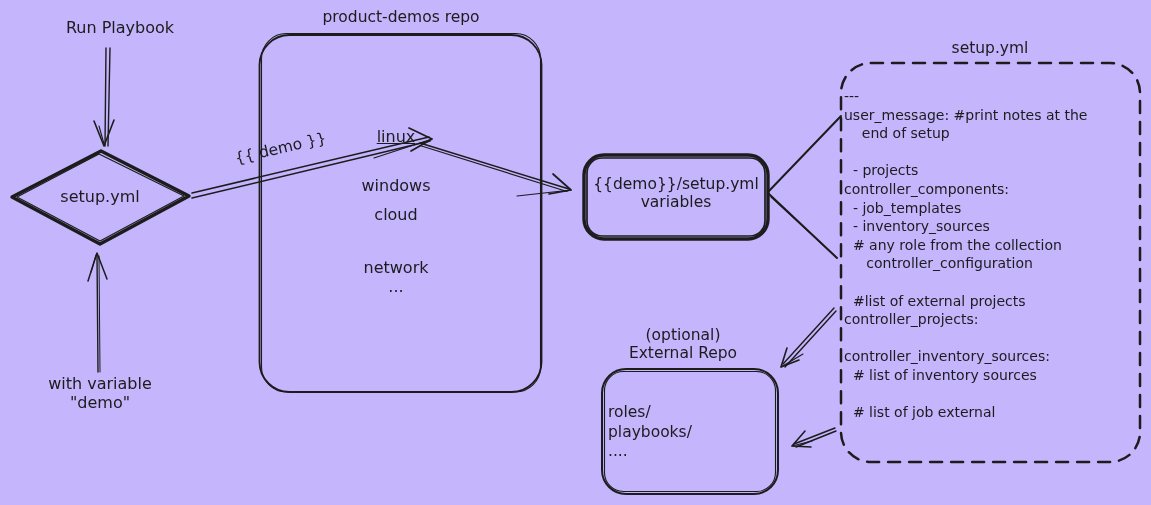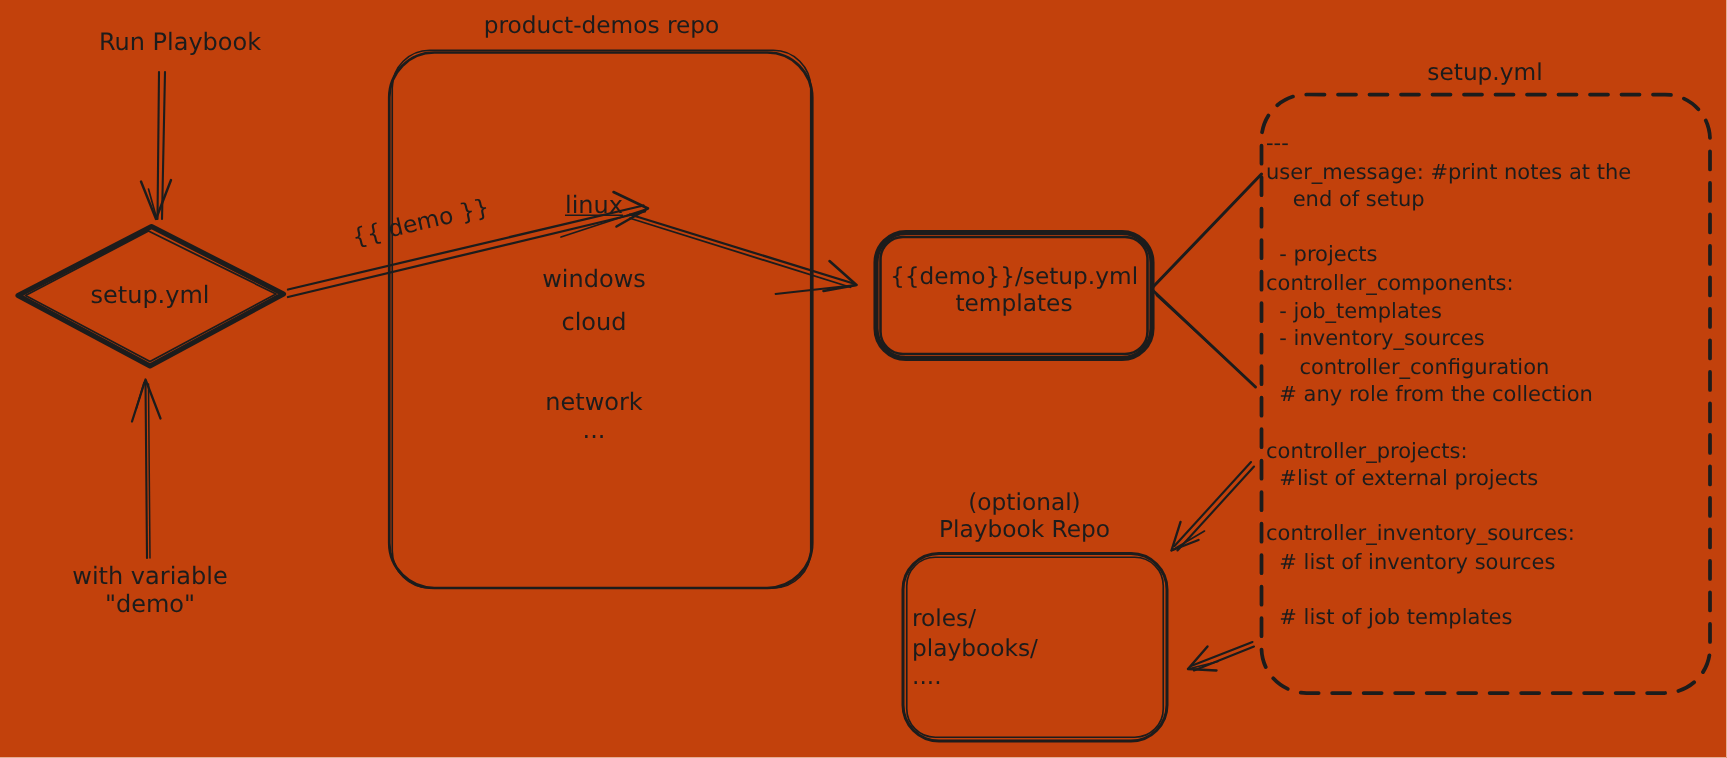--- a/index.html
+++ b/index.html
@@ -1,17 +1,17 @@
 <!DOCTYPE html>
 <html><head>
 <meta charset="utf-8">
 <style>
   html,body{margin:0;padding:0;background:#ffffff;}
   .stage{
-    position:relative;width:1151px;height:505px;background:#c2410c;
+    position:relative;width:1151px;height:505px;background:#c4b5fd;
     font-family:"DejaVu Sans",sans-serif;color:#1c1c1c;overflow:hidden;
   }
   svg.diagram{position:absolute;left:0;top:0;width:1151px;height:505px;}
   .t{position:absolute;color:#1c1c1c;line-height:1.18;}
   .ctr{text-align:center;}
   .lbl{font-size:16px;}
   .sm{font-size:15.5px;}
   .yaml{font-size:14px;}
   .yaml-line{white-space:pre;height:18.6px;font-size:14px;}
   .rot{transform:rotate(-13deg);transform-origin:left top;}
@@ -111,49 +111,49 @@
   <div class="t sm ctr" style="left:316px;top:8px;width:170px;">product-demos repo</div>
 
   <div class="t lbl ctr" style="left:336px;top:128px;width:120px;text-decoration:underline;">linux</div>
   <div class="t lbl ctr" style="left:336px;top:177px;width:120px;">windows</div>
   <div class="t lbl ctr" style="left:336px;top:206px;width:120px;">cloud</div>
   <div class="t lbl ctr" style="left:336px;top:227px;width:120px;margin-top:32px;">network</div>
   <div class="t lbl ctr" style="left:336px;top:278px;width:120px;">...</div>
 
   <div class="t sm ctr" style="left:592px;top:175px;width:168px;">
     <div>{{demo}}/setup.yml</div>
-    <div>templates</div>
+    <div>variables</div>
   </div>
 
   <div class="t sm ctr" style="left:938px;top:39px;width:104px;">setup.yml</div>
 
   <div class="t yaml" style="left:844px;top:88px;width:292px;">
     <div class="yaml-line">---</div>
     <div class="yaml-line">user_message: #print notes at the</div>
     <div class="yaml-line">    end of setup</div>
     <div class="yaml-line"></div>
     <div class="yaml-line">  - projects</div>
     <div class="yaml-line">controller_components:</div>
     <div class="yaml-line">  - job_templates</div>
     <div class="yaml-line">  - inventory_sources</div>
+    <div class="yaml-line">  # any role from the collection</div>
     <div class="yaml-line">     controller_configuration</div>
-    <div class="yaml-line">  # any role from the collection</div>
     <div class="yaml-line"></div>
+    <div class="yaml-line">  #list of external projects</div>
     <div class="yaml-line">controller_projects:</div>
-    <div class="yaml-line">  #list of external projects</div>
     <div class="yaml-line"></div>
     <div class="yaml-line">controller_inventory_sources:</div>
     <div class="yaml-line">  # list of inventory sources</div>
     <div class="yaml-line"></div>
-    <div class="yaml-line">  # list of job templates</div>
+    <div class="yaml-line">  # list of job external</div>
   </div>
 
   <div class="t sm ctr" style="left:608px;top:326px;width:150px;">
     <div>(optional)</div>
-    <div>Playbook Repo</div>
+    <div>External Repo</div>
   </div>
 
   <div class="t" style="left:608px;top:403px;width:150px;">
     <div class="ext-line">roles/</div>
     <div class="ext-line">playbooks/</div>
     <div class="ext-line">....</div>
   </div>
 
 </div>
 

